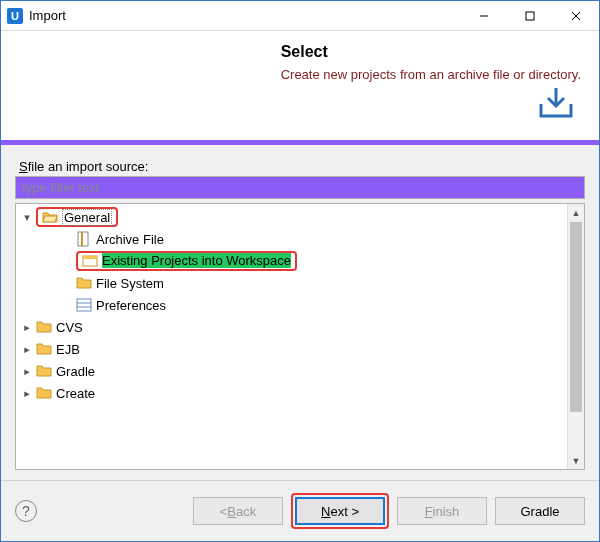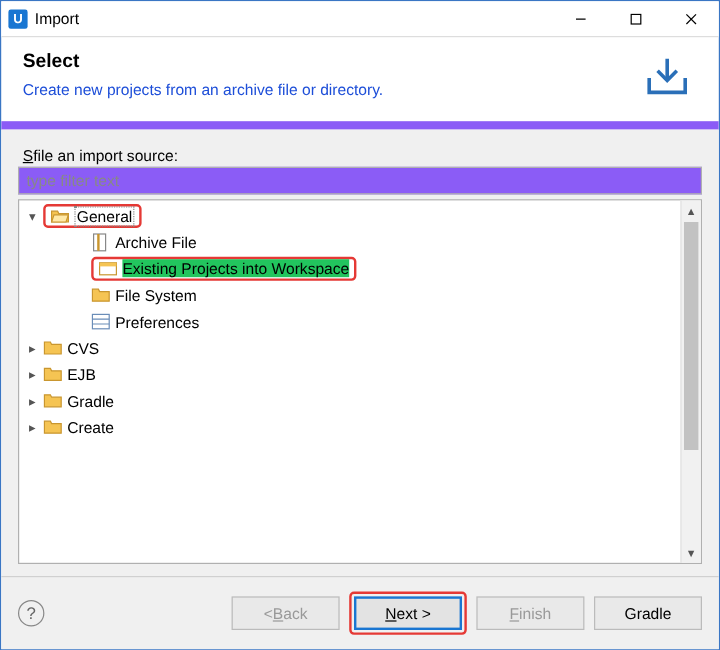--- a/index.html
+++ b/index.html
@@ -44,26 +44,27 @@
     display: flex;
     align-items: center;
     justify-content: center;
     font-size: 13px;
   }
 
   
   .header {
     padding: 12px 18px 18px 18px;
     display: flex;
-    align-items: flex-start;
-    border-bottom: 7px solid #8b5cf6;
+    align-items: flex-end;
+    border-bottom: 5px solid #8b5cf6;
+    flex-direction: column;
   }
   .header-text { flex: 1; }
   .header-title { font-size: 16px; font-weight: 600; margin-bottom: 6px; }
-  .header-desc { color: #1d4ed8; }
+  .header-desc { color: #7f1d1d; }
   .header-icon {
     width: 50px; height: 40px;
     margin-left: 10px;
   }
   .header-icon svg { width: 100%; height: 100%; }
 
   
   .content {
     flex: 1;
     padding: 10px 14px;

